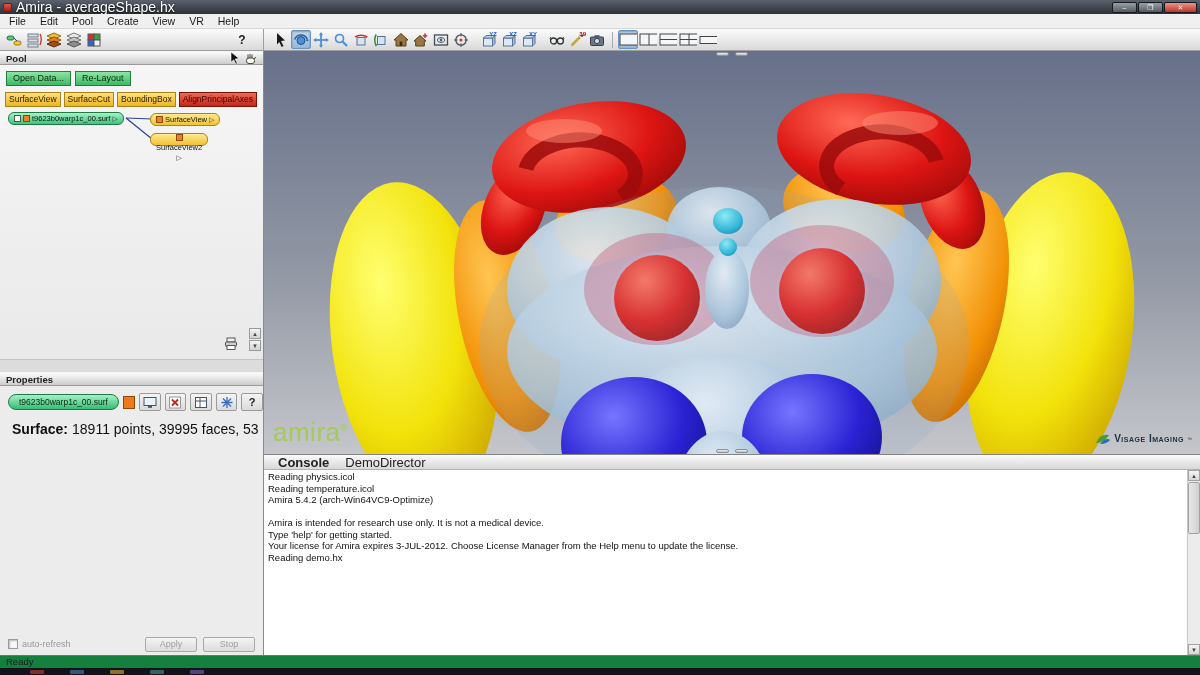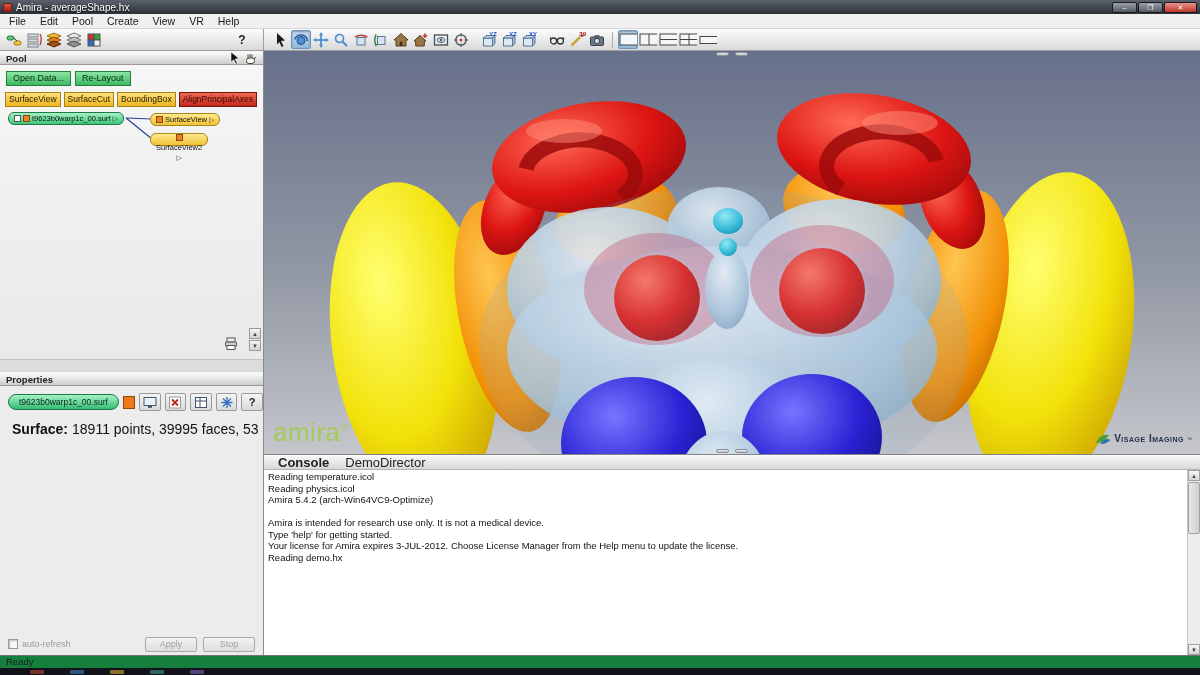--- a/index.html
+++ b/index.html
@@ -3,21 +3,21 @@
 <meta charset="utf-8">
 <style>
   * { margin:0; padding:0; box-sizing:border-box; }
   html,body { width:1200px; height:675px; overflow:hidden; }
   body { font-family:"Liberation Sans",sans-serif; background:#000; }
   .app { position:relative; width:1200px; height:675px; background:#d4d0c8; display:flex; flex-direction:column; }
 
   
   .titlebar { height:14px; background:linear-gradient(#5b626d,#2d3239); display:flex; align-items:center; padding:0 3px; flex:0 0 auto; }
   .app-icon { width:9px; height:9px; background:linear-gradient(#e25545,#a31f14); border-radius:2px; margin-right:4px; border:1px solid #7d170f; }
-  .title-text { color:#fff; font-size:10px; text-shadow:0 1px 2px #000; flex:1; white-space:nowrap; }
+  .title-text { color:#fff; font-size:14px; text-shadow:0 1px 2px #000; flex:1; white-space:nowrap; }
   .win-btns { display:flex; }
   .win-btn { width:25px; height:11px; margin-left:1px; border:1px solid #171a1e; border-radius:2px;
              background:linear-gradient(#9aa0a8,#545a62); color:#fff; font-size:7px; line-height:9px; text-align:center; }
   .win-btn.close { width:33px; background:linear-gradient(#e8938a,#c03528); }
 
   
   .menubar { height:15px; background:#f0f0f0; border-bottom:1px solid #d7d7d7; display:flex; align-items:center; padding-left:2px; flex:0 0 auto; }
   .menu-item { font-size:10.5px; color:#1a1a1a; padding:0 7px; line-height:15px; }
 
   
@@ -603,22 +603,22 @@
       </div>
 
       <div class="console">
         <div class="console-tabs">
           <span class="console-tab active">Console</span>
           <span class="console-tab">DemoDirector</span>
         </div>
         <div class="console-body">
           <div>
 
-          <div class="console-line">Reading temperature.icol</div>
-              <div class="console-line">Reading physics.icol</div>
+          <div class="console-line">Reading physics.icol</div>
+              <div class="console-line">Reading temperature.icol</div>
               <div class="console-line">Amira 5.4.2 (arch-Win64VC9-Optimize)</div>
               <div class="console-line"></div>
               <div class="console-line">Amira is intended for research use only. It is not a medical device.</div>
               <div class="console-line">Type 'help' for getting started.</div>
               <div class="console-line">Your license for Amira expires 3-JUL-2012. Choose License Manager from the Help menu to update the license.</div>
               <div class="console-line">Reading demo.hx</div>
             </div>
 
           <div class="console-scrollbar">
             <div class="sb-btn">▲</div>

